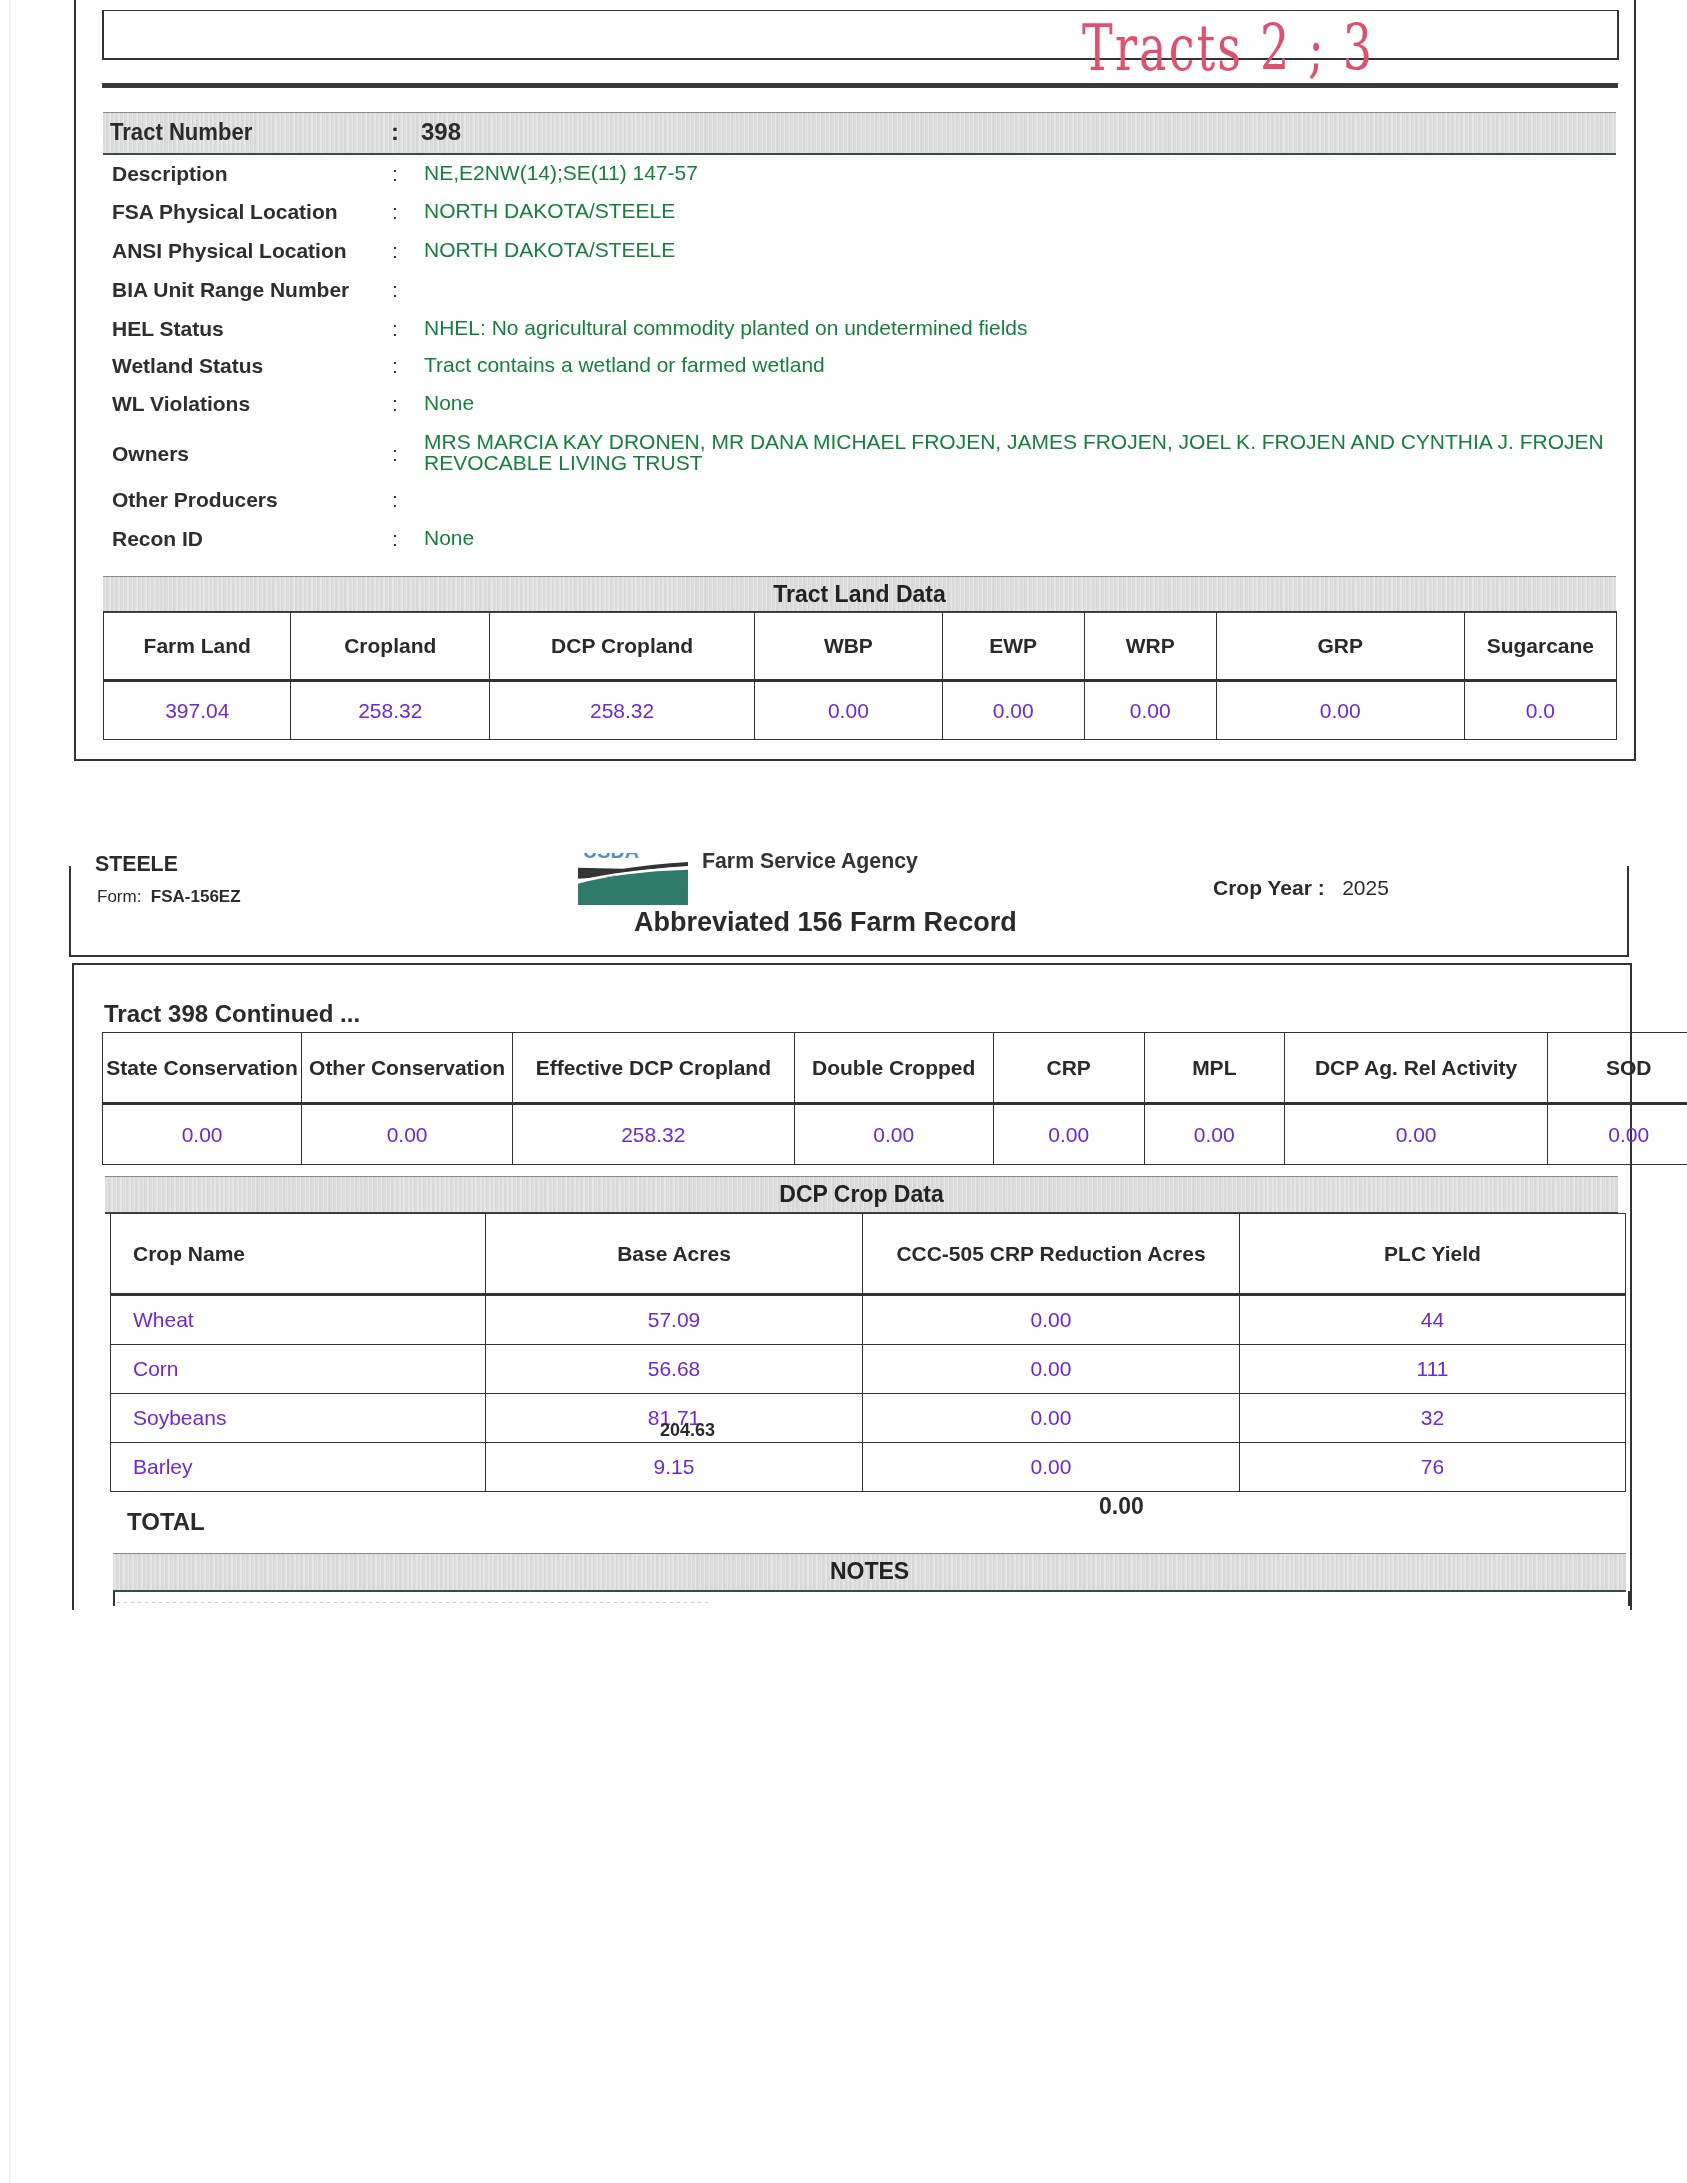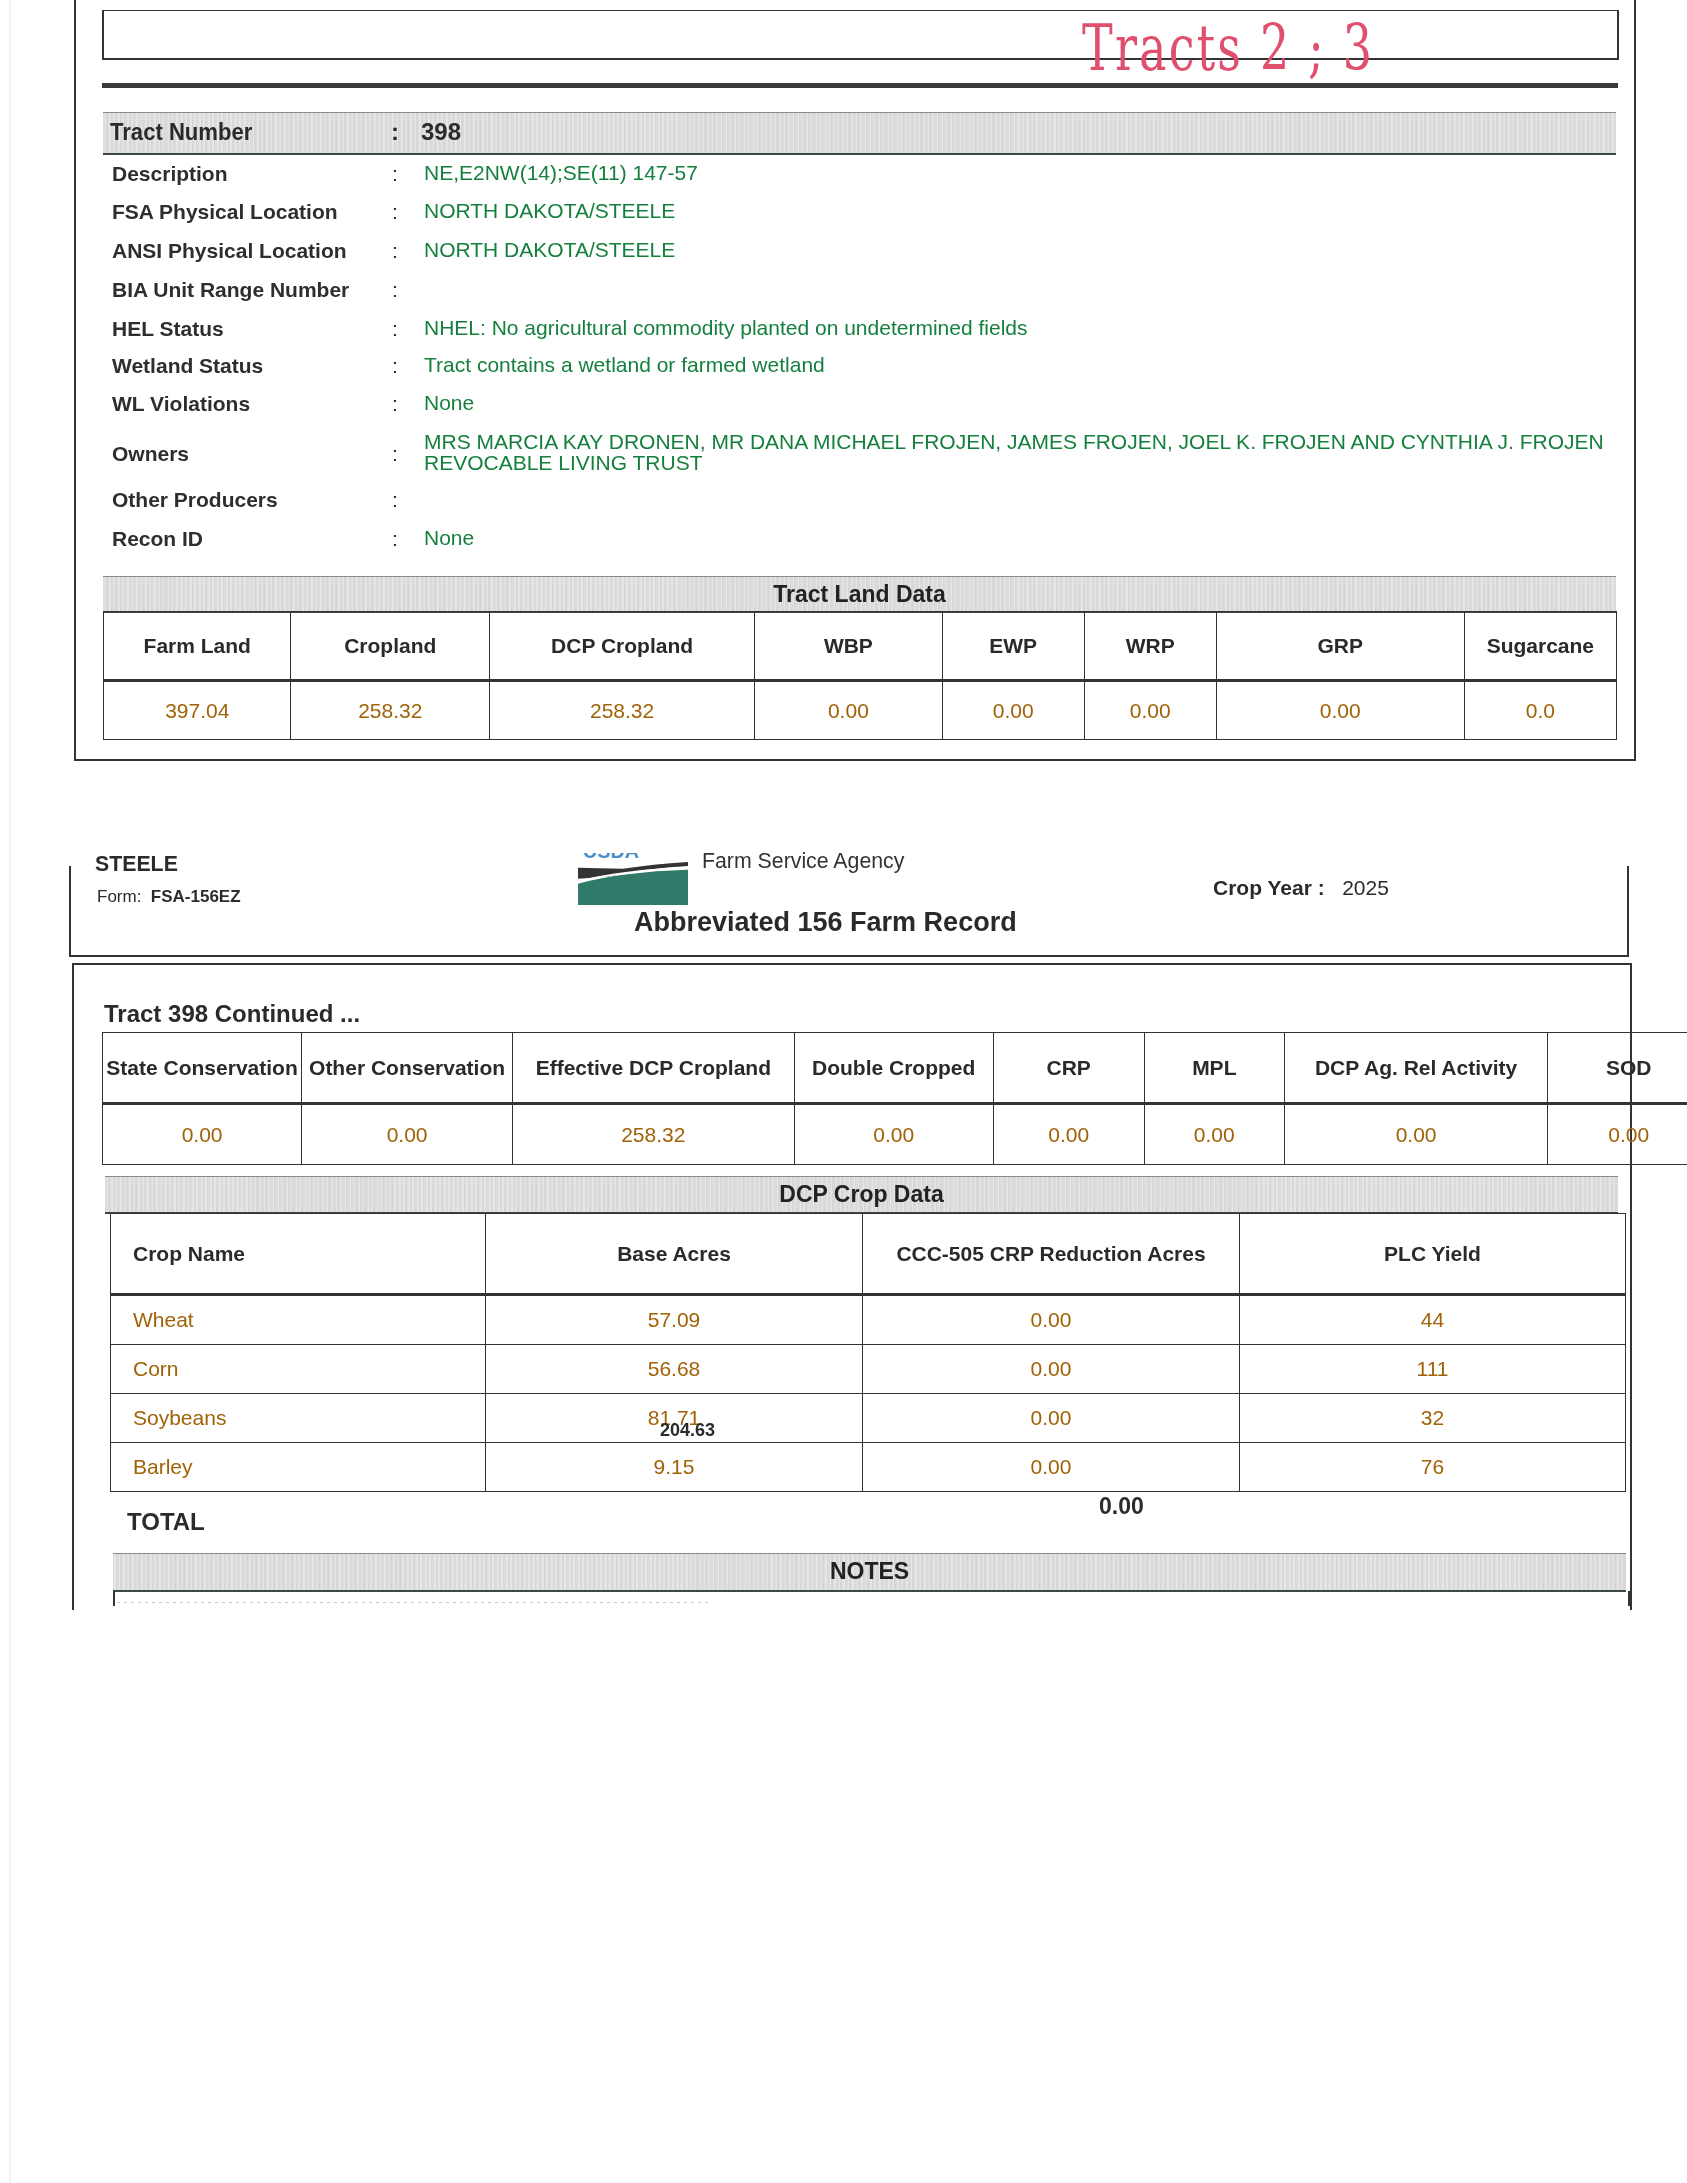--- a/index.html
+++ b/index.html
@@ -32,35 +32,35 @@
 
   .info-row { left: 112px; font-size: 21px; }
   .info-row .k { position: absolute; left: 0; font-weight: bold; white-space: nowrap; color: #2e2e2e; }
   .info-row .c { position: absolute; left: 280px; font-weight: normal; }
   .info-row .v { position: absolute; left: 312px; width: 1201px; white-space: normal; line-height: 21px; color: #15803d; }
 
   .section-title { font-size: 23px; font-weight: bold; text-align: center; line-height: 35px; color: #222; }
   .tld-band { left: 103px; top: 576px; width: 1513px; height: 34px; }
 
   table.grid { position: absolute; border-collapse: collapse; table-layout: fixed; }
-  table.grid td { border: 1.5px solid #333; text-align: center; vertical-align: middle; font-size: 21px; color: #a16207; }
+  table.grid td { border: 1.5px solid #333; text-align: center; vertical-align: middle; font-size: 21px; color: #6d28d9; }
   table.grid tr.hdr td { font-weight: bold; color: #2a2a2a; }
   table.grid tr.hdr { border-bottom: 3px solid #333; margin-top: 44px; }
 
   .tld-table { left: 103px; top: 611px; width: 1514px; }
   .tld-table tr.hdr td { height: 65px; }
   .tld-table tr.vals td { height: 55px; }
 
   
   .header-box { left: 69px; top: 866px; width: 1556px; height: 89px; border: 2px solid #333; border-top: none; }
   .county { left: 95px; top: 852px; font-size: 21.3px; font-weight: bold; }
   .form-lbl { left: 97px; top: 887px; font-size: 17px; }
   .form-lbl .b { font-weight: bold; }
   .logo { left: 578px; top: 853px; width: 110px; height: 52px; overflow: hidden; }
-  .agency { left: 702px; top: 849px; font-size: 21.3px; font-weight: normal; color: #333; }
+  .agency { left: 702px; top: 849px; font-size: 21.3px; font-weight: bold; color: #333; }
   .doc-title { left: 634px; top: 907px; font-size: 27px; font-weight: bold; color: #2a2a2a; }
   .crop-year { left: 1213px; top: 876px; font-size: 21px; }
   .crop-year .b { font-weight: bold; }
 
   .frame2 { left: 72px; top: 963px; width: 1556px; height: 645px; border: 2px solid #333; border-bottom: none; }
   .continued { left: 104px; top: 1000px; font-size: 24px; font-weight: bold; color: #2a2a2a; }
   .cont-table { left: 102px; top: 1032px; width: 1608px; }
   .cont-table tr.hdr td { height: 67px; line-height: 28px; }
   .cont-table tr.vals td { height: 57px; }
 

